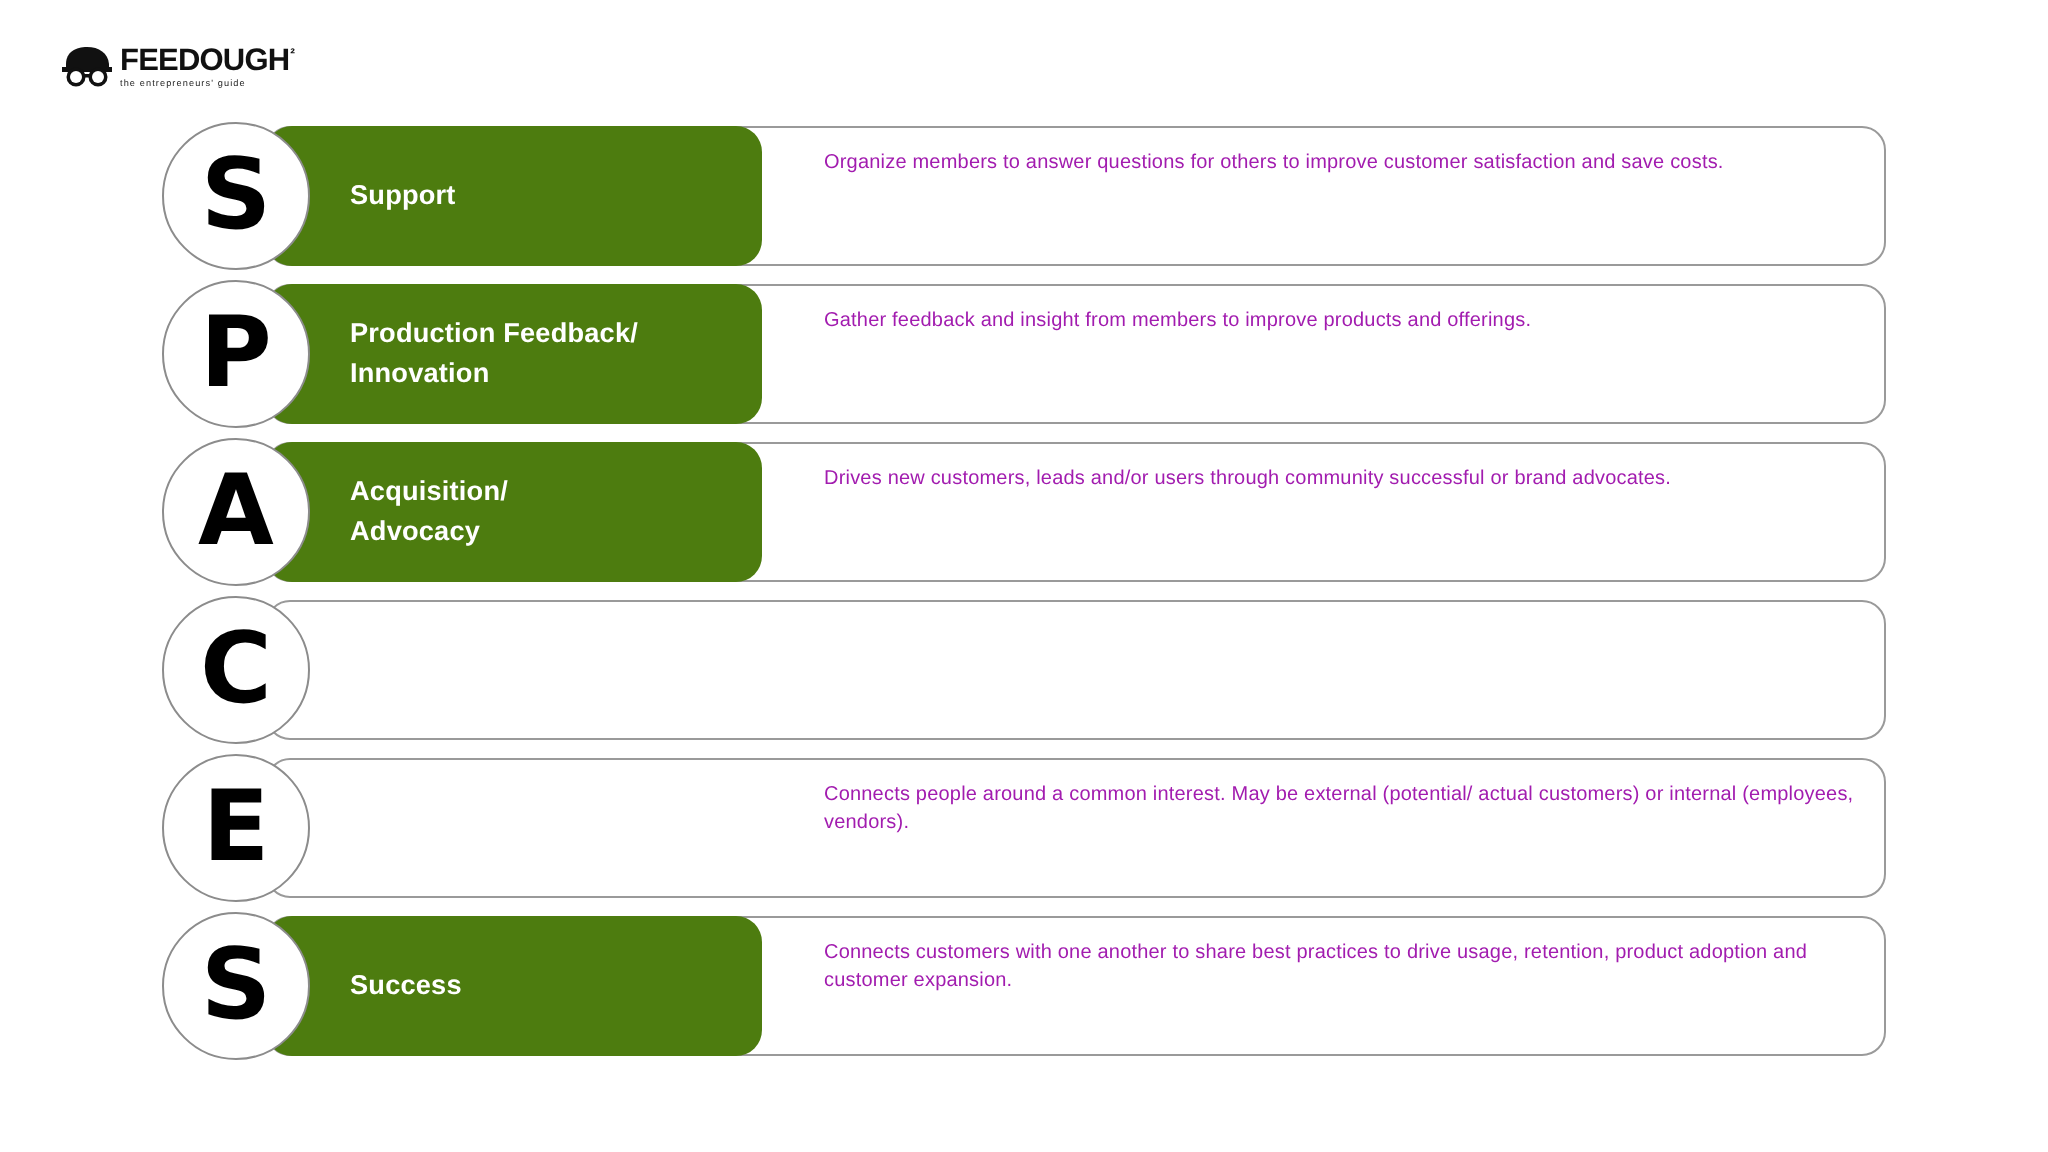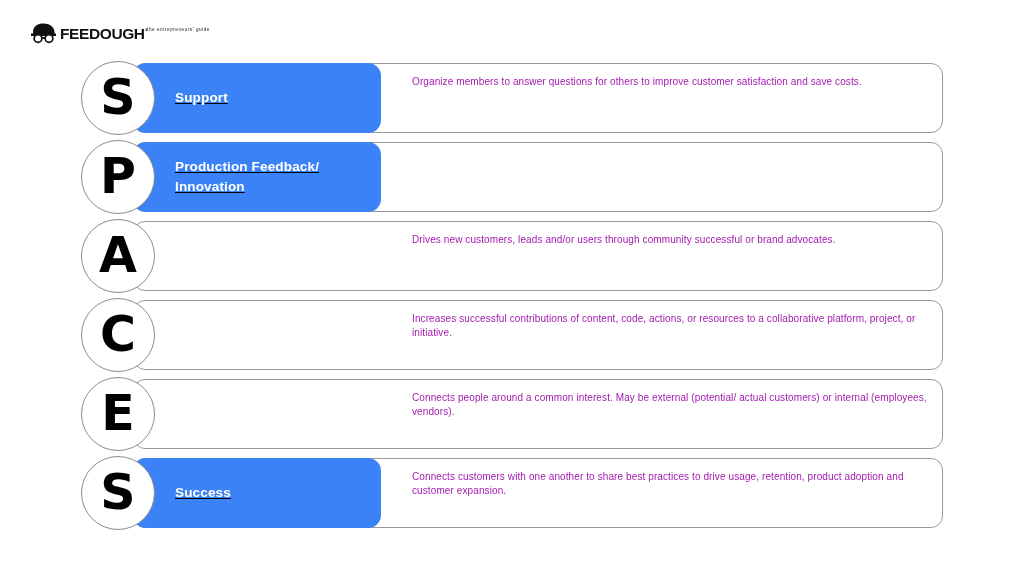--- a/index.html
+++ b/index.html
@@ -27,21 +27,21 @@
     height: 28px;
   }
   .brand-mark {
     width: 30px;
     height: 24px;
     flex: 0 0 auto;
     display: block;
   }
   .brand-text {
     display: flex;
-    flex-direction: row;
+    flex-direction: column;
     justify-content: center;
     line-height: 1;
   }
   .brand-word {
     font-size: 15.5px;
     font-weight: 700;
     letter-spacing: -0.4px;
     color: #111111;
     display: flex;
     align-items: flex-start;
@@ -98,26 +98,25 @@
     letter-spacing: 0.01em;
   }
 
   
   .label-bar {
     position: absolute;
     left: 133px;
     top: 0;
     width: 248px;
     height: 70px;
-    background: #3b82f6;
+    background: #4d7c0f;
     border-radius: 13px;
     box-sizing: border-box;
     display: flex;
     align-items: center;
-    text-decoration: underline;
   }
   .label-text {
     color: #ffffff;
     font-size: 13.6px;
     font-weight: 700;
     line-height: 1.45;
     margin-left: 42px;
     letter-spacing: 0.1px;
     white-space: pre-line;
   }
@@ -184,36 +183,40 @@
 
   <div class="row">
     <div class="desc-card"></div>
     <div class="label-bar">
       <div class="label-text">Production Feedback/
 Innovation</div>
     </div>
     <div class="letter-circle">
       <span class="letter-glyph">P</span>
     </div>
-  </div>
-
-  <div class="row">
-    <div class="desc-card"></div>
+    <div class="desc-text">Gather feedback and insight from members to improve products and offerings.</div>
+  </div>
+
+  <div class="row">
+    <div class="desc-card"></div>
+    <div class="label-bar">
+      <div class="label-text">Acquisition/
+Advocacy</div>
+    </div>
     <div class="letter-circle">
       <span class="letter-glyph">A</span>
     </div>
     <div class="desc-text">Drives new customers, leads and/or users through community successful or brand advocates.</div>
   </div>
 
   <div class="row">
     <div class="desc-card"></div>
     <div class="letter-circle">
       <span class="letter-glyph">C</span>
     </div>
-    <div class="desc-text">Increases successful contributions of content, code, actions, or resources to a collaborative platform, project, or initiative.</div>
   </div>
 
   <div class="row">
     <div class="desc-card"></div>
     <div class="letter-circle">
       <span class="letter-glyph">E</span>
     </div>
     <div class="desc-text">Connects people around a common interest. May be external (potential/ actual customers) or internal (employees, vendors).</div>
   </div>
 

